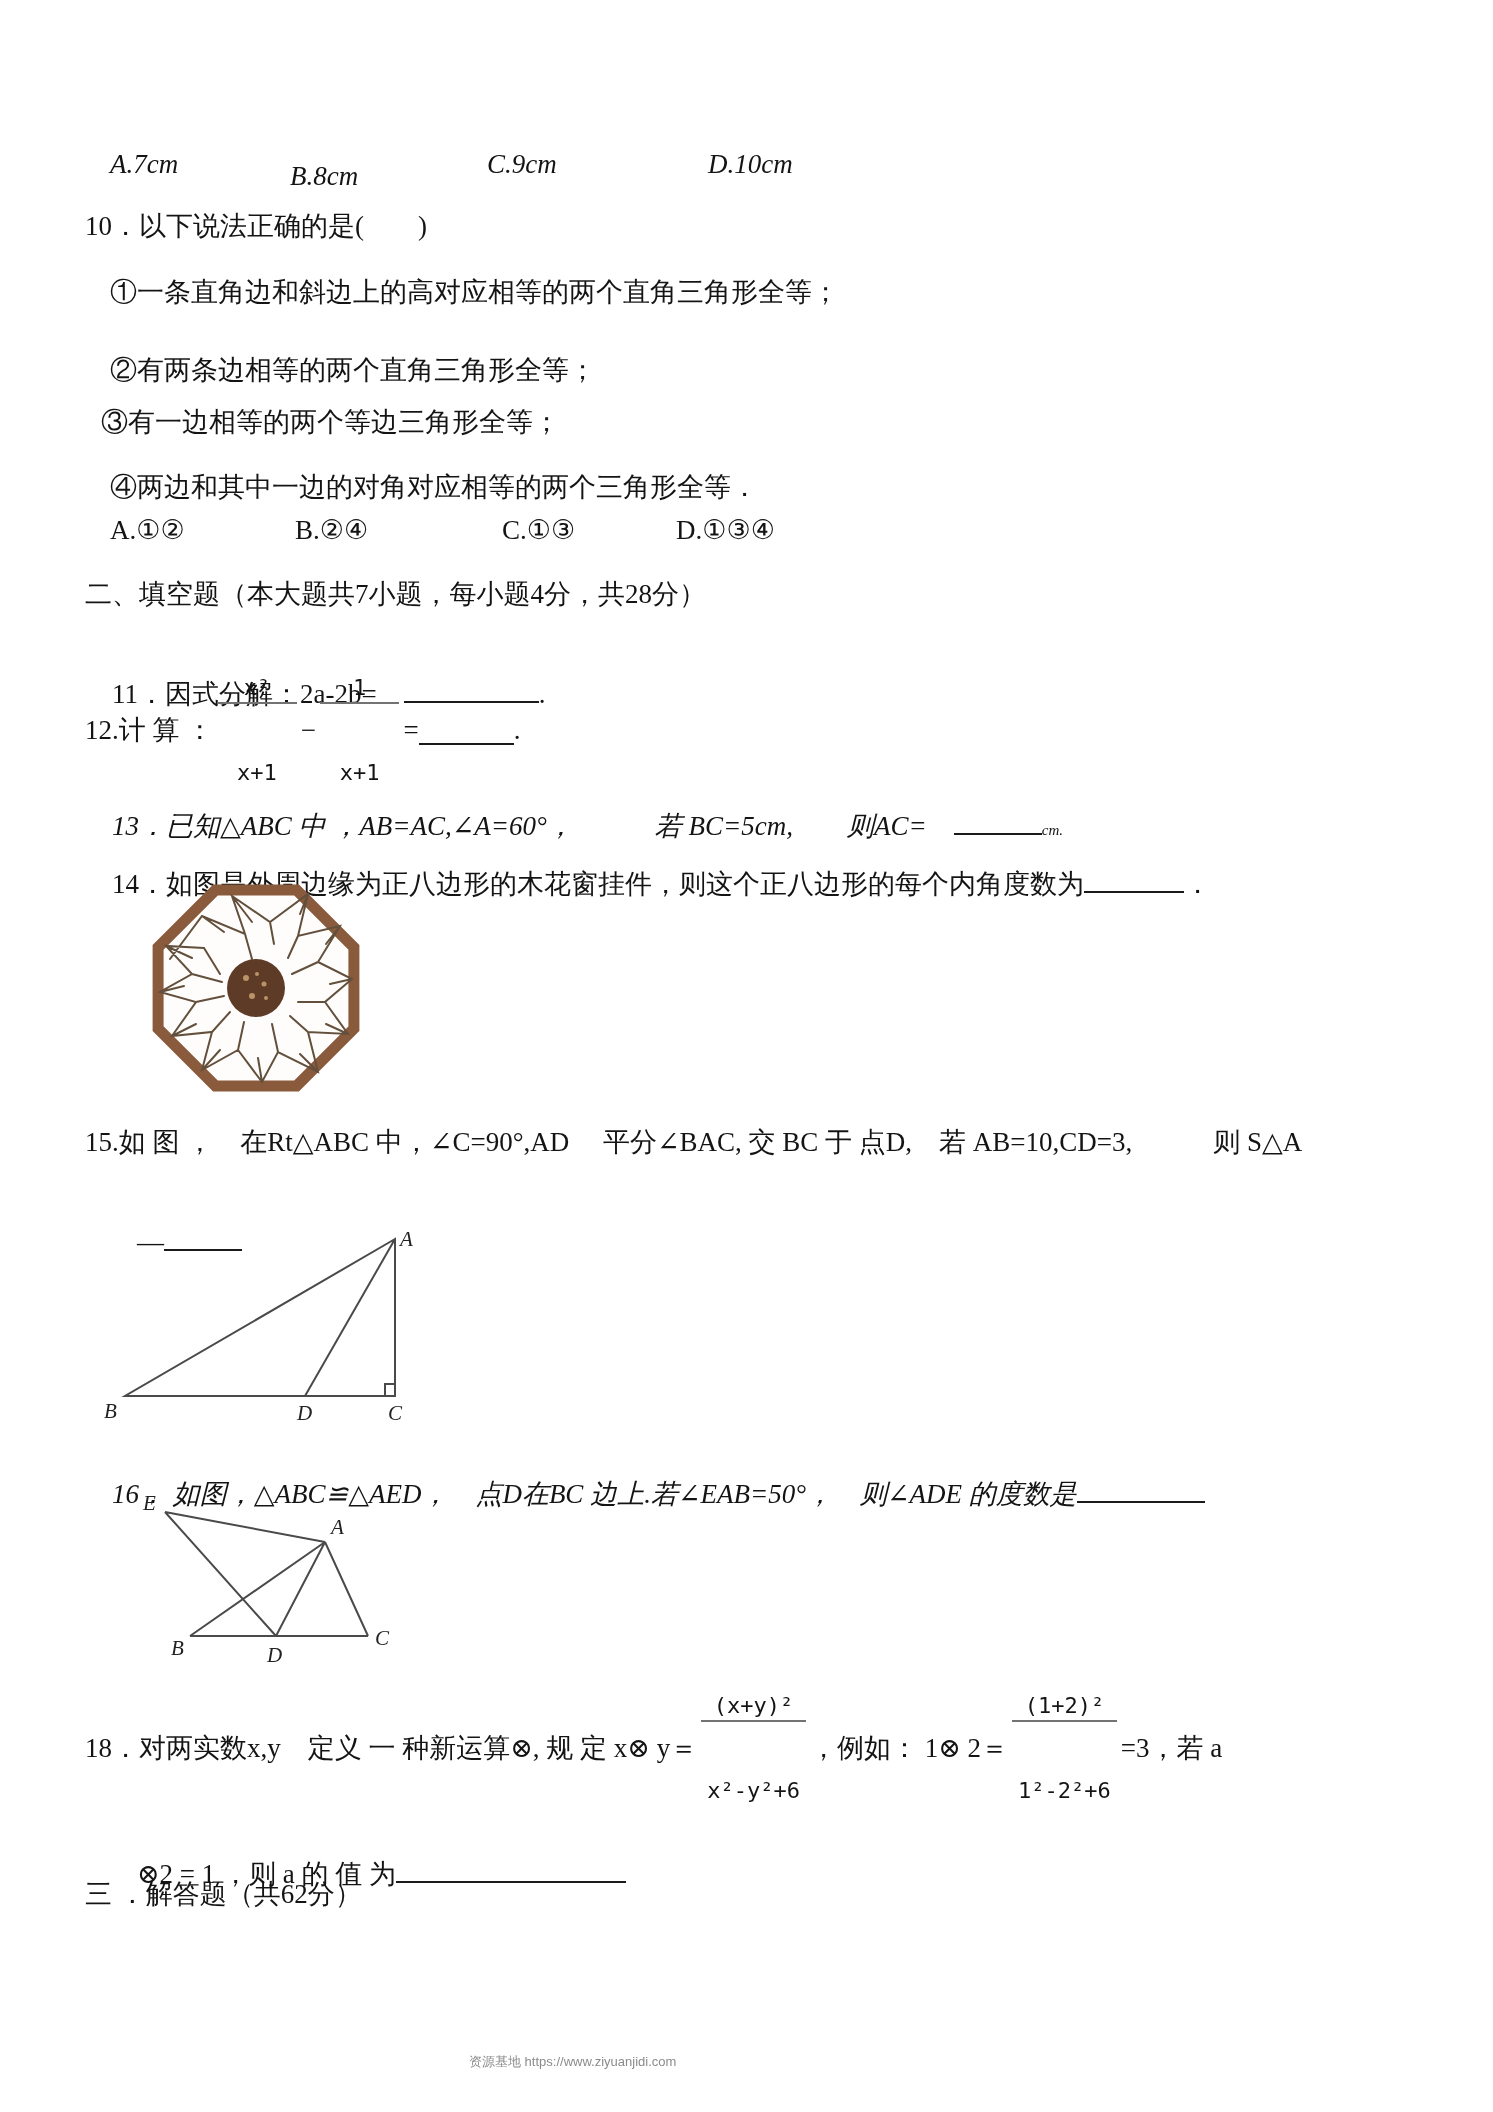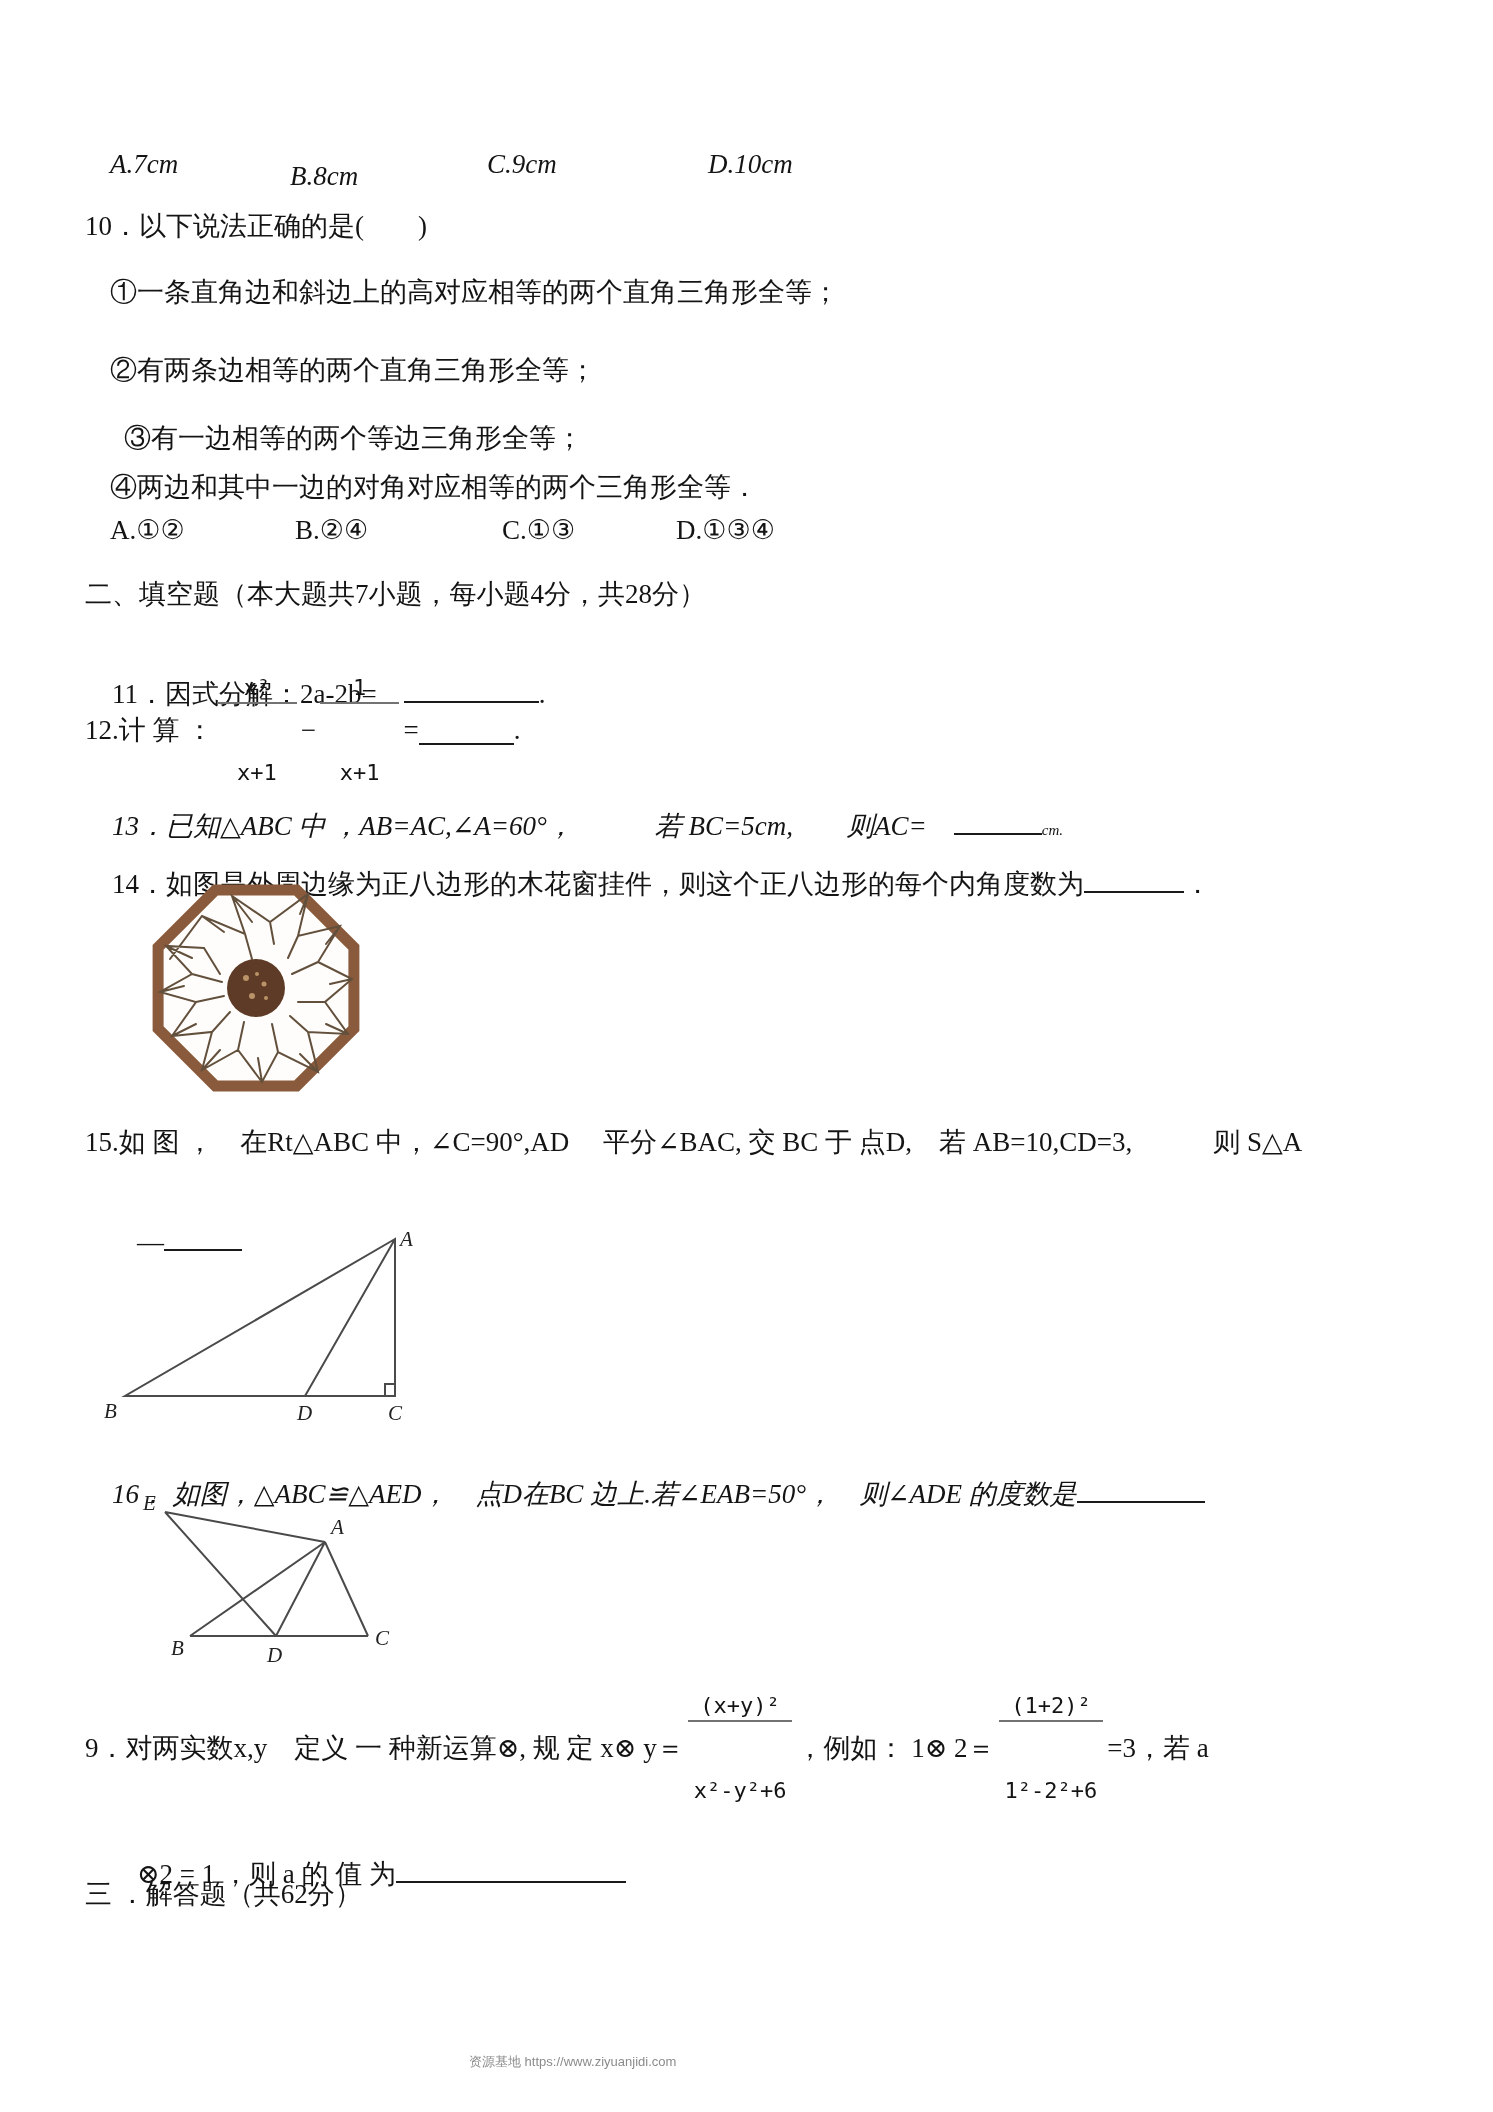--- a/index.html
+++ b/index.html
@@ -30,21 +30,21 @@
 <div class="abs" style="left:0;top:0;width:1386px;height:2112px;">
 
   <div class="abs line italic" style="left:110px;top:148px;">A.7cm</div>
   <div class="abs line italic" style="left:290px;top:160px;">B.8cm</div>
   <div class="abs line italic" style="left:487px;top:148px;">C.9cm</div>
   <div class="abs line italic" style="left:676px;top:148px;margin-left:32px;">D.10cm</div>
 
   <div class="abs line" style="left:85px;top:210px;">10．以下说法正确的是(　　)</div>
   <div class="abs line" style="left:110px;top:276px;">①一条直角边和斜边上的高对应相等的两个直角三角形全等；</div>
   <div class="abs line" style="left:110px;top:354px;">②有两条边相等的两个直角三角形全等；</div>
-  <div class="abs line" style="left:124px;top:406px;margin-top:16px;">③有一边相等的两个等边三角形全等；</div>
+  <div class="abs line" style="left:101px;top:406px;">③有一边相等的两个等边三角形全等；</div>
   <div class="abs line" style="left:110px;top:471px;">④两边和其中一边的对角对应相等的两个三角形全等．</div>
   <div class="abs line" style="left:110px;top:514px;">A.①②</div>
   <div class="abs line" style="left:295px;top:514px;">B.②④</div>
   <div class="abs line" style="left:502px;top:514px;">C.①③</div>
   <div class="abs line" style="left:676px;top:514px;">D.①③④</div>
 
   <div class="abs line" style="left:85px;top:578px;">二、填空题（本大题共7小题，每小题4分，共28分）</div>
 
   <div class="abs line" style="left:85px;top:640px;">
     <span>11．因式分解：2a-2b=　</span><span class="blank w135"></span><span>.</span>
@@ -110,21 +110,21 @@
   <svg class="abs" style="left:88px;top:1490px;" width="325" height="190" viewBox="0 0 325 190">
     <path d="M77,22 L237,52 M77,22 L188,146 M237,52 L102,146 M237,52 L188,146 M237,52 L280,146 M102,146 L280,146" fill="none" stroke-width="2" stroke="#4a4a4a"></path>
     <text class="dlabel" x="55" y="20">E</text>
     <text class="dlabel" x="243" y="44">A</text>
     <text class="dlabel" x="83" y="165">B</text>
     <text class="dlabel" x="179" y="172">D</text>
     <text class="dlabel" x="287" y="155">C</text>
   </svg>
 
   <div class="abs formula-row" style="left:85px;top:1698px;height:100px;">
-    <span>9．对两实数x,y　定义 一 种新运算⊗, 规 定 x⊗ y＝</span>
+    <span>18．对两实数x,y　定义 一 种新运算⊗, 规 定 x⊗ y＝</span>
     <span class="frac">
       <span class="fn">(x+y)²</span>
       <span class="fd">x²-y²+6</span>
     </span>
     <span>，例如： 1⊗ 2＝</span>
     <span class="frac">
       <span class="fn">(1+2)²</span>
       <span class="fd">1²-2²+6</span>
     </span>
     <span>=3，若 a</span>

